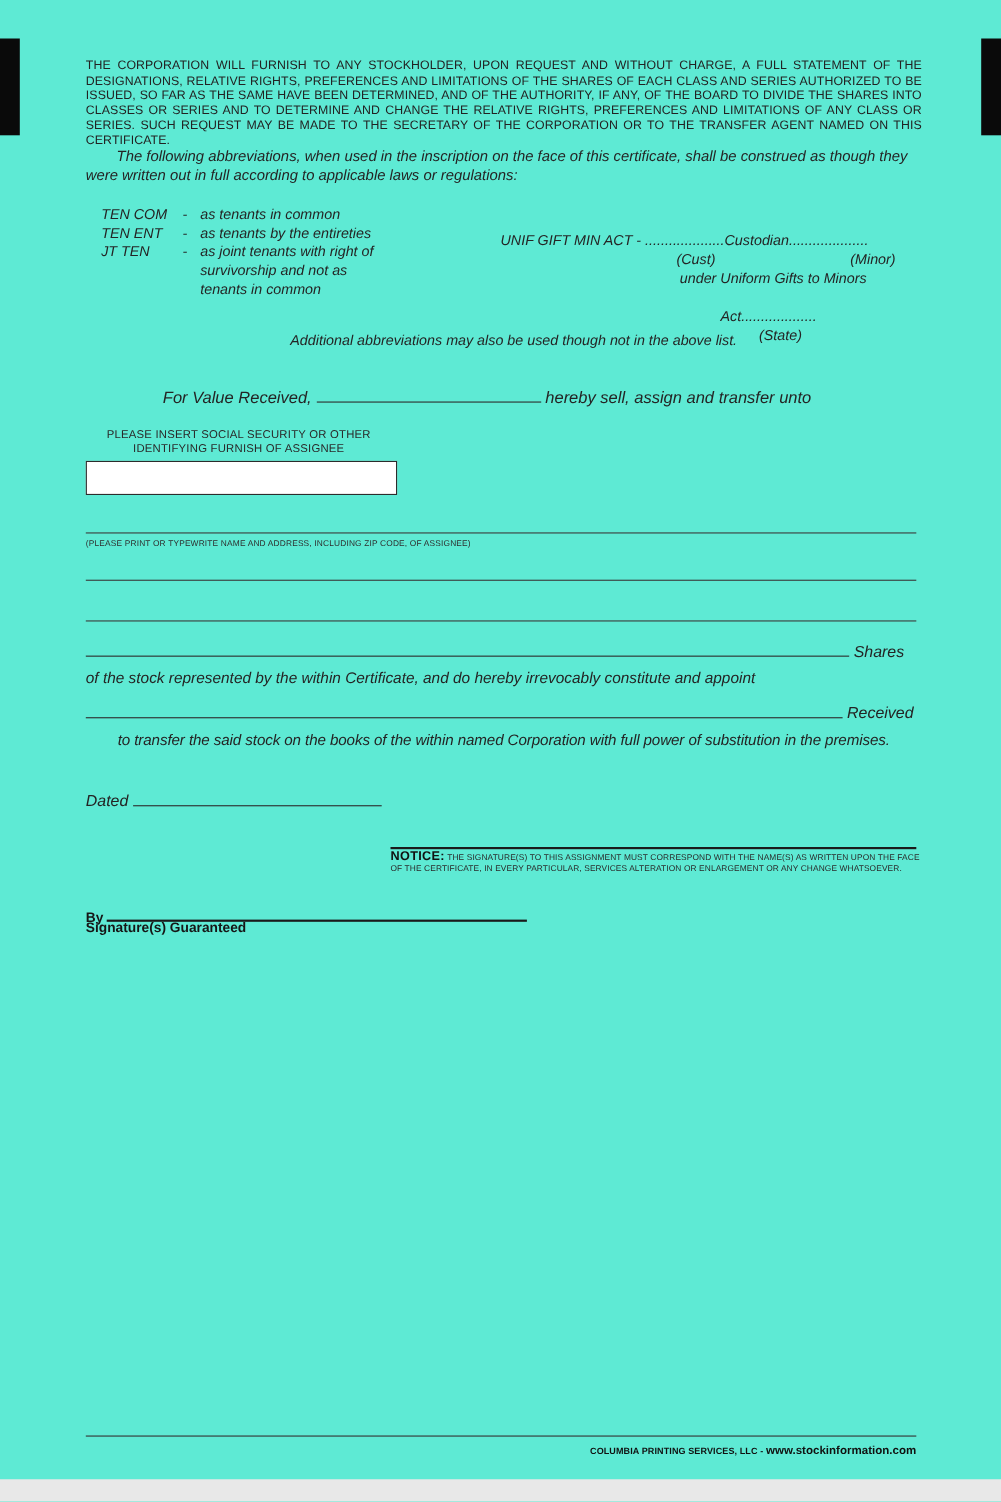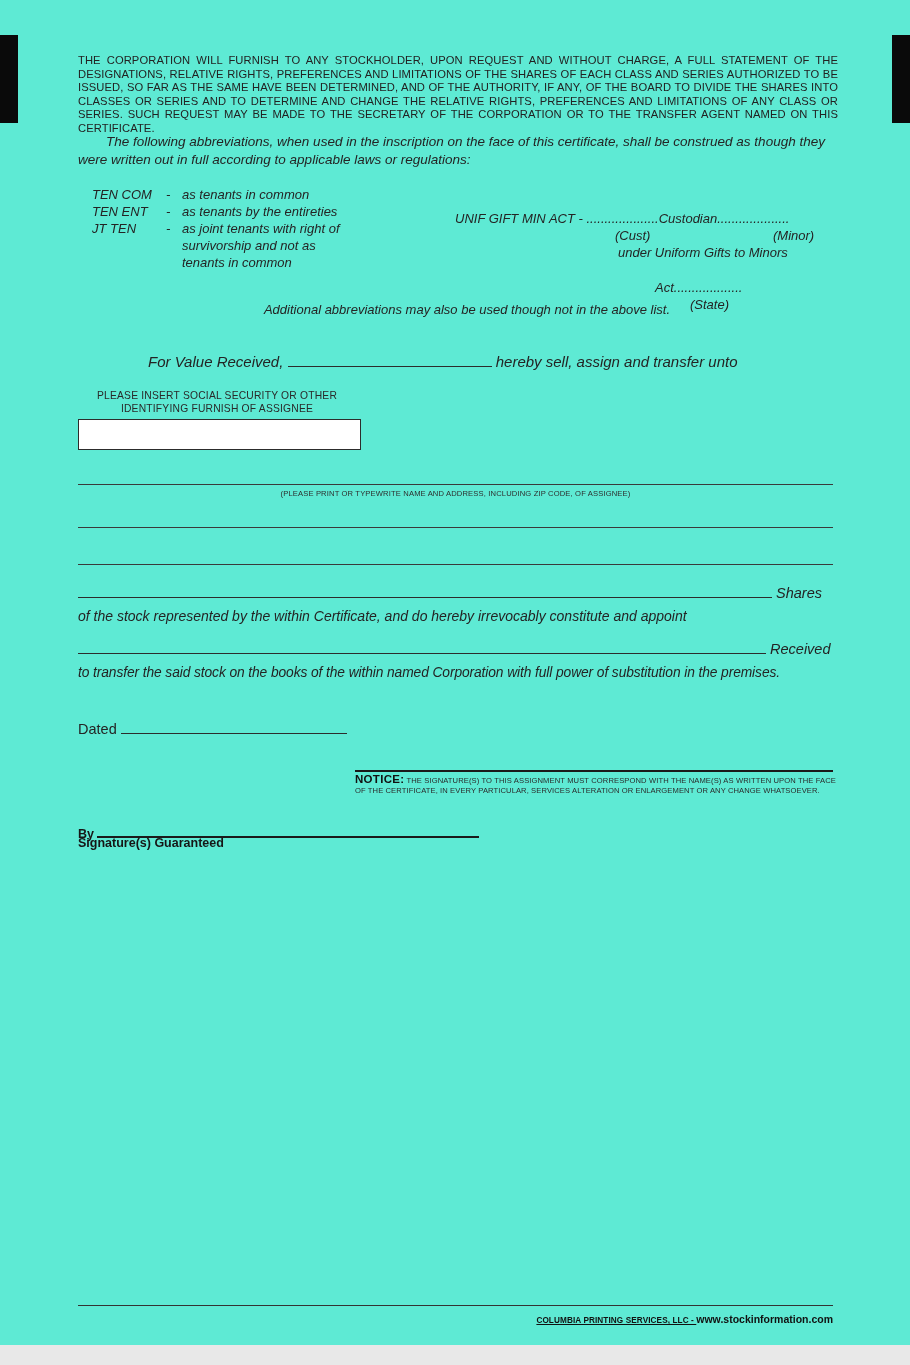--- a/index.html
+++ b/index.html
@@ -53,35 +53,35 @@
   
   .ssn-label{
     left:90px;top:389px;width:254px;text-align:center;
     font-size:10.3px;line-height:13px;letter-spacing:.2px;color:#2a2a2a;
   }
   .ssn-box{left:78px;top:419px;width:283px;height:31px;border:1.4px solid #2c2c2c;box-sizing:border-box;background:#fff;}
   
   .hline{border-top:1.8px solid #3a3a3a;height:0;}
   .addr1{left:78px;top:484px;width:755px;}
   .addr-caption{
-    left:78px;top:489px;width:755px;text-align:center;
+    left:78px;top:489px;width:755px;text-align:left;
     font-size:7.6px;letter-spacing:.15px;color:#2e2e2e;
   }
   .addr2{left:78px;top:527px;width:755px;}
   .addr3{left:78px;top:564px;width:755px;}
   
   .field-line{font-style:italic;font-size:14.5px;color:#242424;white-space:nowrap;}
   .shares-line{left:78px;top:585px;}
   .shares-line .fill{width:694px;}
   .shares-text{left:78px;top:608px;width:770px;font-style:italic;font-size:14px;color:#242424;}
   .attorney-line{left:78px;top:641px;}
   .attorney-line .fill{width:688px;}
-  .attorney-text{left:78px;top:665px;width:760px;font-style:italic;font-size:13.8px;color:#242424;letter-spacing:-.1px;}
-  
-  .dated{left:78px;top:721px;font-size:14.5px;color:#242424;}
+  .attorney-text{left:78px;top:665px;width:760px;font-style:italic;font-size:13.8px;color:#242424;letter-spacing:-.1px;text-align:center;}
+  
+  .dated{left:78px;top:721px;font-style:italic;font-size:14.5px;color:#242424;}
   .dated .fill{width:226px;}
   
   .notice-rule{left:355px;top:770px;width:478px;border-top:2px solid #1a1a1a;height:0;}
   .notice{
     left:355px;top:775px;width:481px;
     font-size:7.6px;line-height:9.6px;letter-spacing:.1px;color:#2a2a2a;text-align:justify;
   }
   .notice b{font-size:11.5px;letter-spacing:.3px;color:#111;}
   
   .sig-guar{left:78px;top:836px;font-weight:bold;font-size:12.5px;color:#161616;}
@@ -90,21 +90,21 @@
   .guar-text{
     left:78px;top:847px;width:402px;
     font-size:11.6px;line-height:13.4px;color:#222;text-align:justify;
   }
   
   .footer-rule{left:78px;top:1305px;width:755px;border-top:1.2px solid #333;height:0;}
   .footer{
     left:78px;top:1309px;width:755px;text-align:right;
     color:#111;white-space:nowrap;
   }
-  .footer .pub{font-weight:bold;font-size:8.2px;letter-spacing:.1px;text-decoration:underline;}
+  .footer .pub{font-weight:bold;font-size:8.2px;letter-spacing:.1px;}
   .footer .url{font-weight:bold;font-size:10.5px;}
 </style>
 </head>
 <body>
 
 <div class="page">
 
   <div class="scan-mark left"></div>
   <div class="scan-mark right"></div>
 

